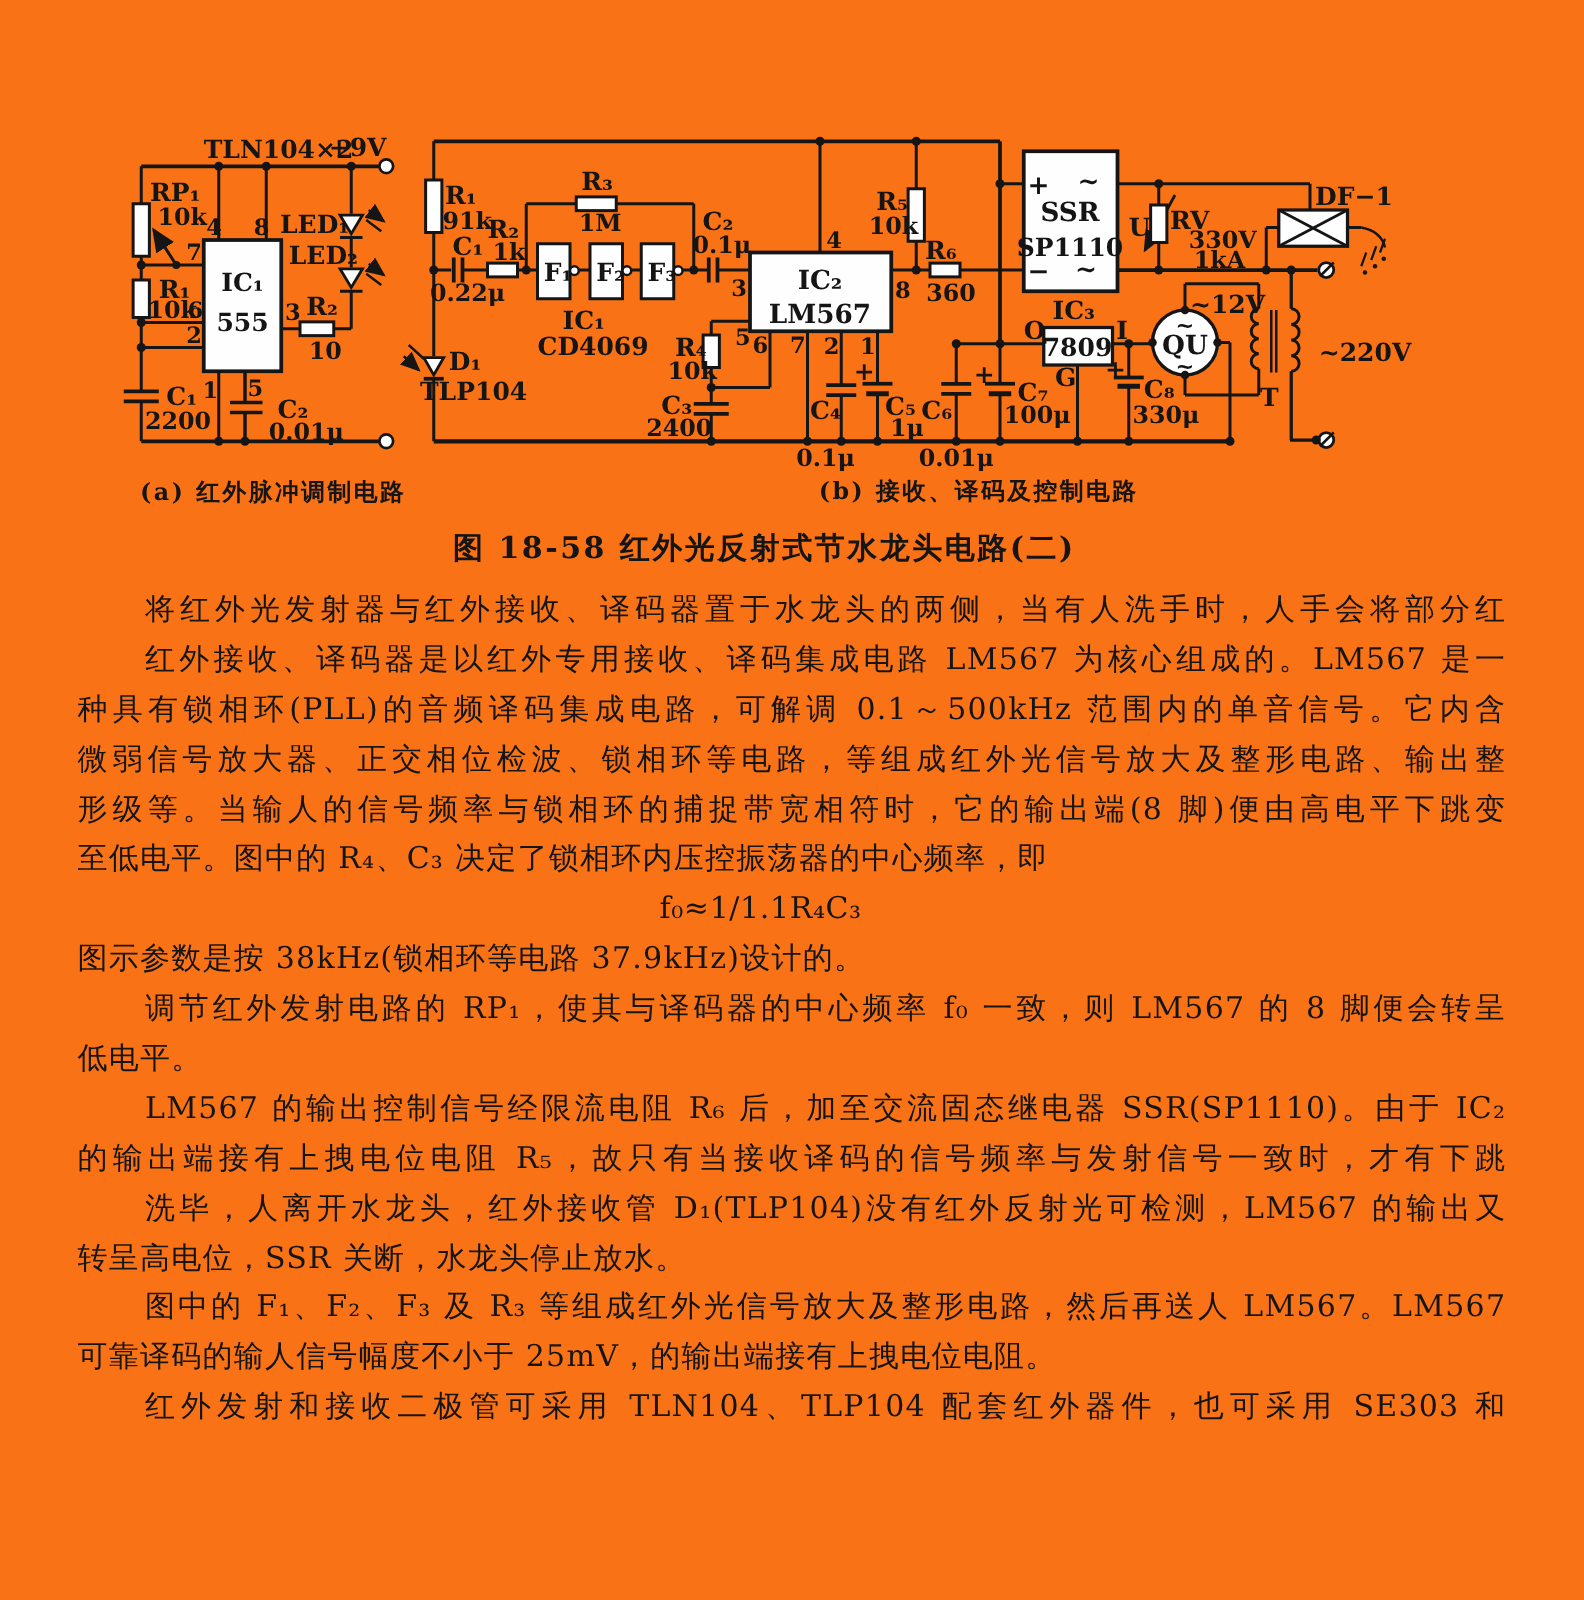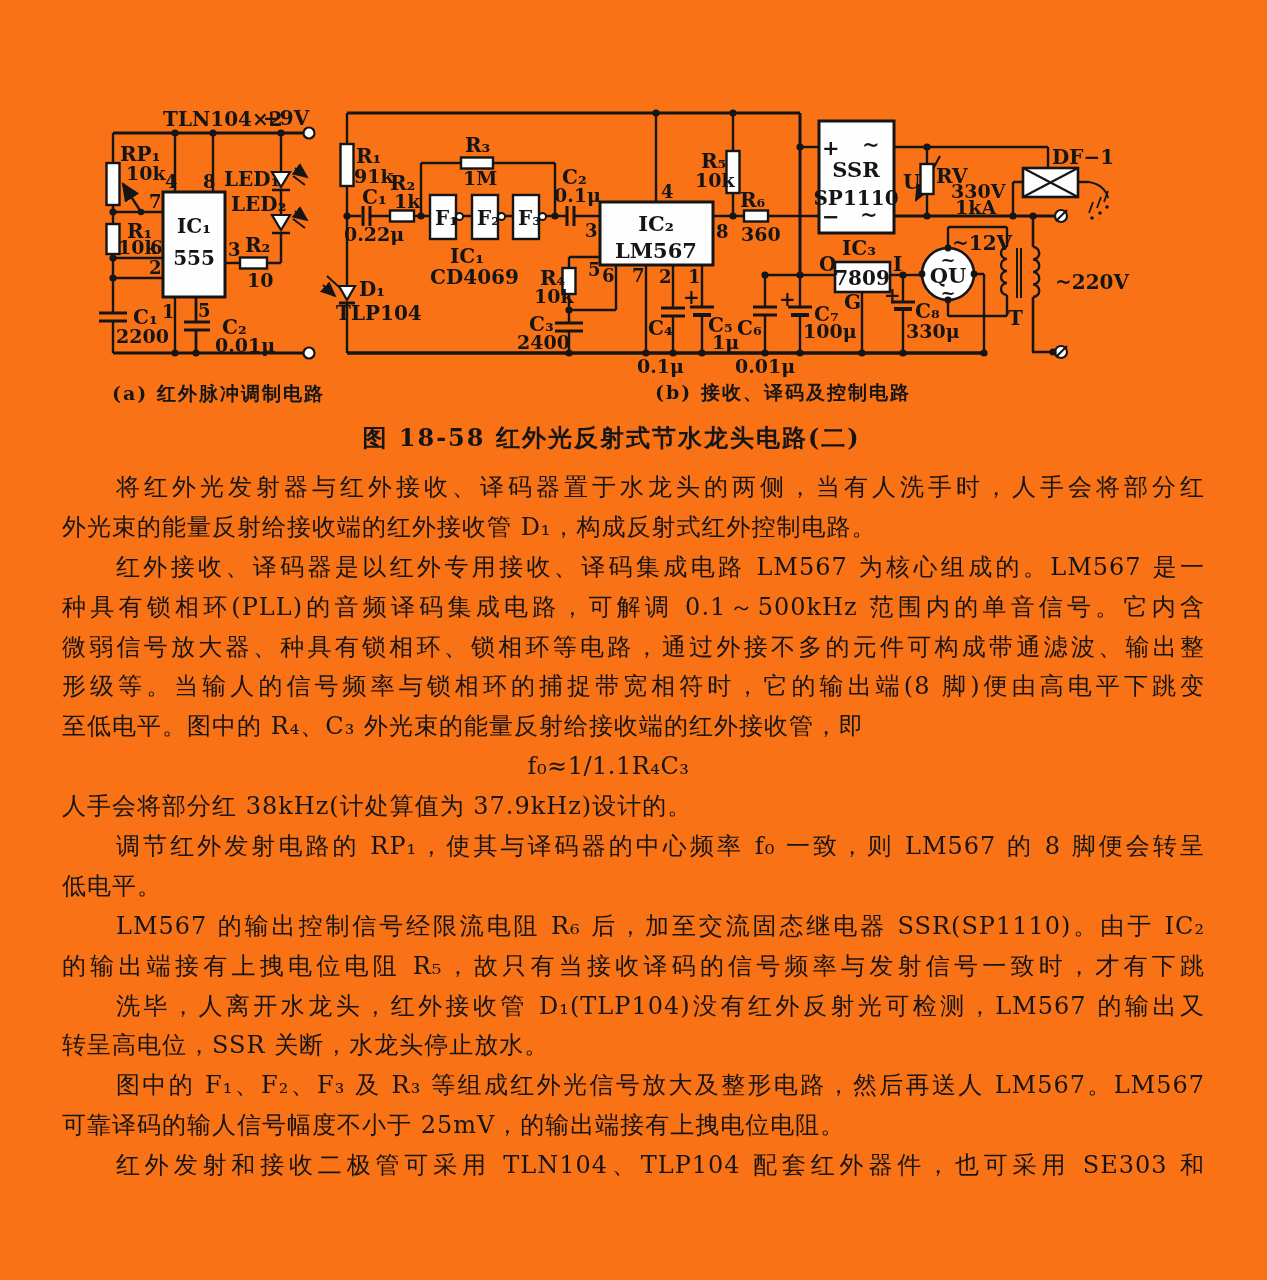--- a/index.html
+++ b/index.html
@@ -280,28 +280,27 @@
   <text class="sl" x="1008" y="325">T</text>
   <text class="sl" x="1055" y="289">~220V</text>
   <text class="sl" x="1052" y="164">DF−1</text>
   <text class="scap" x="655" y="399">(b) 接收、译码及控制电路</text>
 </svg>
 
 <div class="fig-caption">图 18-58   红外光反射式节水龙头电路(二)</div>
 
 <div class="body-text">
   <div class="bl ind j">将红外光发射器与红外接收、译码器置于水龙头的两侧，当有人洗手时，人手会将部分红</div>
-  <div class="bl">外光束的能量反射给接收端的红外接收管 D₁，构成反射式红外控制电路。</div>
   <div class="bl ind j">红外接收、译码器是以红外专用接收、译码集成电路 LM567 为核心组成的。LM567 是一</div>
   <div class="bl j">种具有锁相环(PLL)的音频译码集成电路，可解调 0.1～500kHz 范围内的单音信号。它内含</div>
-  <div class="bl j">微弱信号放大器、种具有锁相环、锁相环等电路，通过外接不多的元件可构成带通滤波、输出整</div>
+  <div class="bl j">微弱信号放大器、正交相位检波、锁相环等电路，等组成红外光信号放大及整形电路、输出整</div>
   <div class="bl j">形级等。当输人的信号频率与锁相环的捕捉带宽相符时，它的输出端(8 脚)便由高电平下跳变</div>
-  <div class="bl">至低电平。图中的 R₄、C₃ 外光束的能量反射给接收端的红外接收管，即</div>
+  <div class="bl">至低电平。图中的 R₄、C₃ 决定了锁相环内压控振荡器的中心频率，即</div>
   <div class="bl ctr">f₀≈1/1.1R₄C₃</div>
-  <div class="bl">人手会将部分红 38kHz(计处算值为 37.9kHz)设计的。</div>
+  <div class="bl">图示参数是按 38kHz(锁相环等电路 37.9kHz)设计的。</div>
   <div class="bl ind j">调节红外发射电路的 RP₁，使其与译码器的中心频率 f₀ 一致，则 LM567 的 8 脚便会转呈</div>
   <div class="bl">低电平。</div>
   <div class="bl ind j">LM567 的输出控制信号经限流电阻 R₆ 后，加至交流固态继电器 SSR(SP1110)。由于 IC₂</div>
   <div class="bl j">的输出端接有上拽电位电阻 R₅，故只有当接收译码的信号频率与发射信号一致时，才有下跳</div>
   <div class="bl ind j">洗毕，人离开水龙头，红外接收管 D₁(TLP104)没有红外反射光可检测，LM567 的输出又</div>
   <div class="bl">转呈高电位，SSR 关断，水龙头停止放水。</div>
   <div class="bl ind j">图中的 F₁、F₂、F₃ 及 R₃ 等组成红外光信号放大及整形电路，然后再送人 LM567。LM567</div>
   <div class="bl">可靠译码的输人信号幅度不小于 25mV，的输出端接有上拽电位电阻。</div>
   <div class="bl ind j">红外发射和接收二极管可采用 TLN104、TLP104 配套红外器件，也可采用 SE303 和</div>
 </div>

